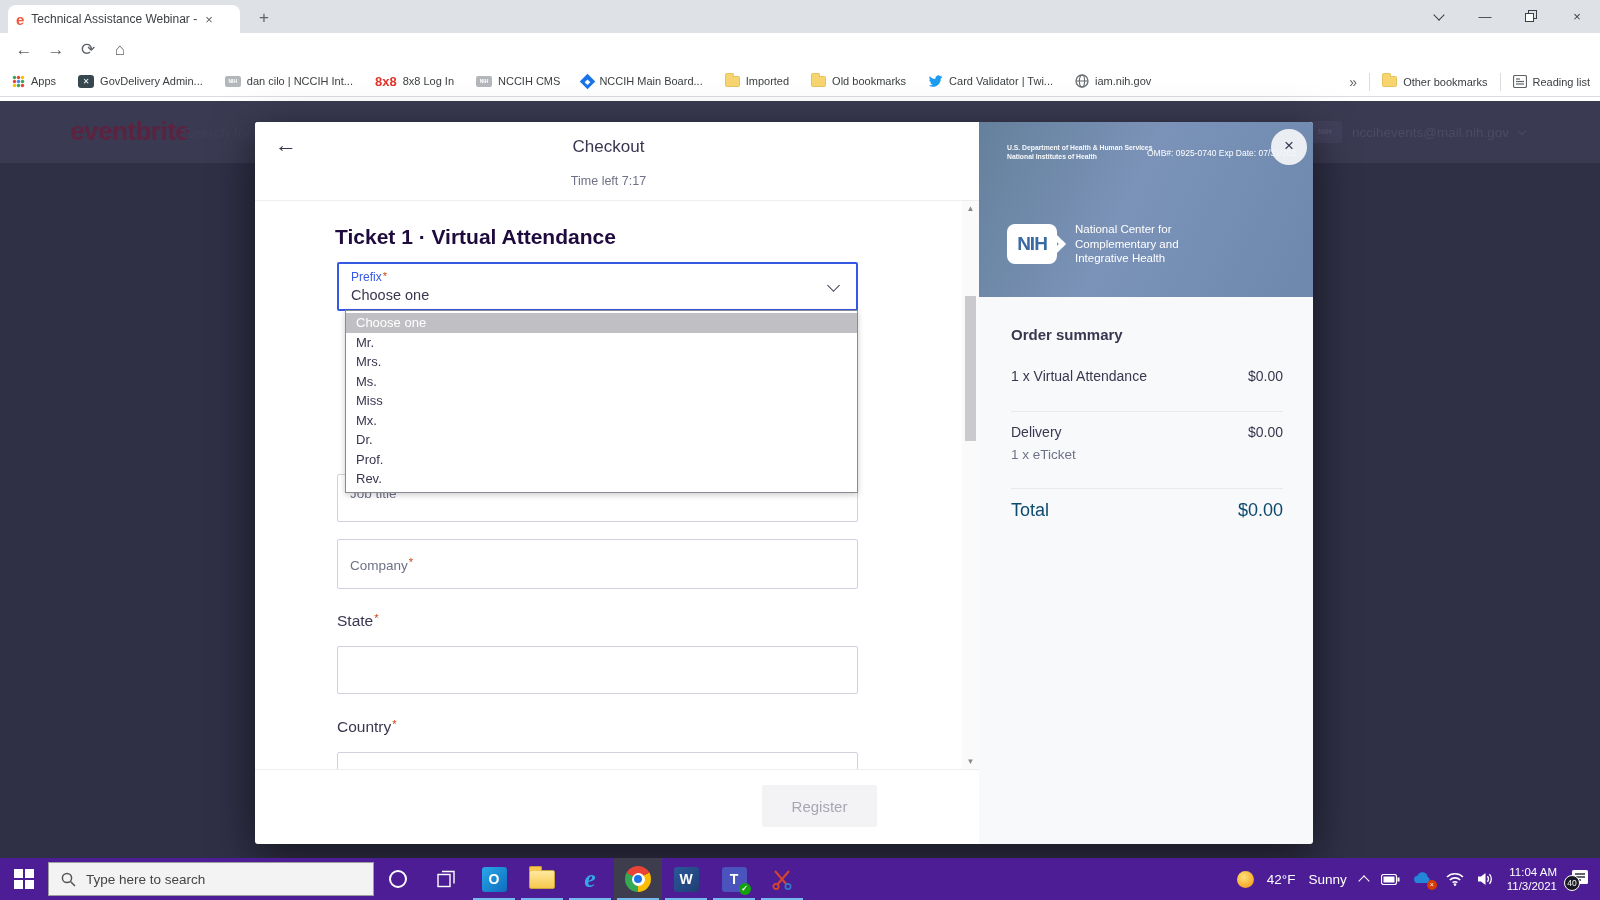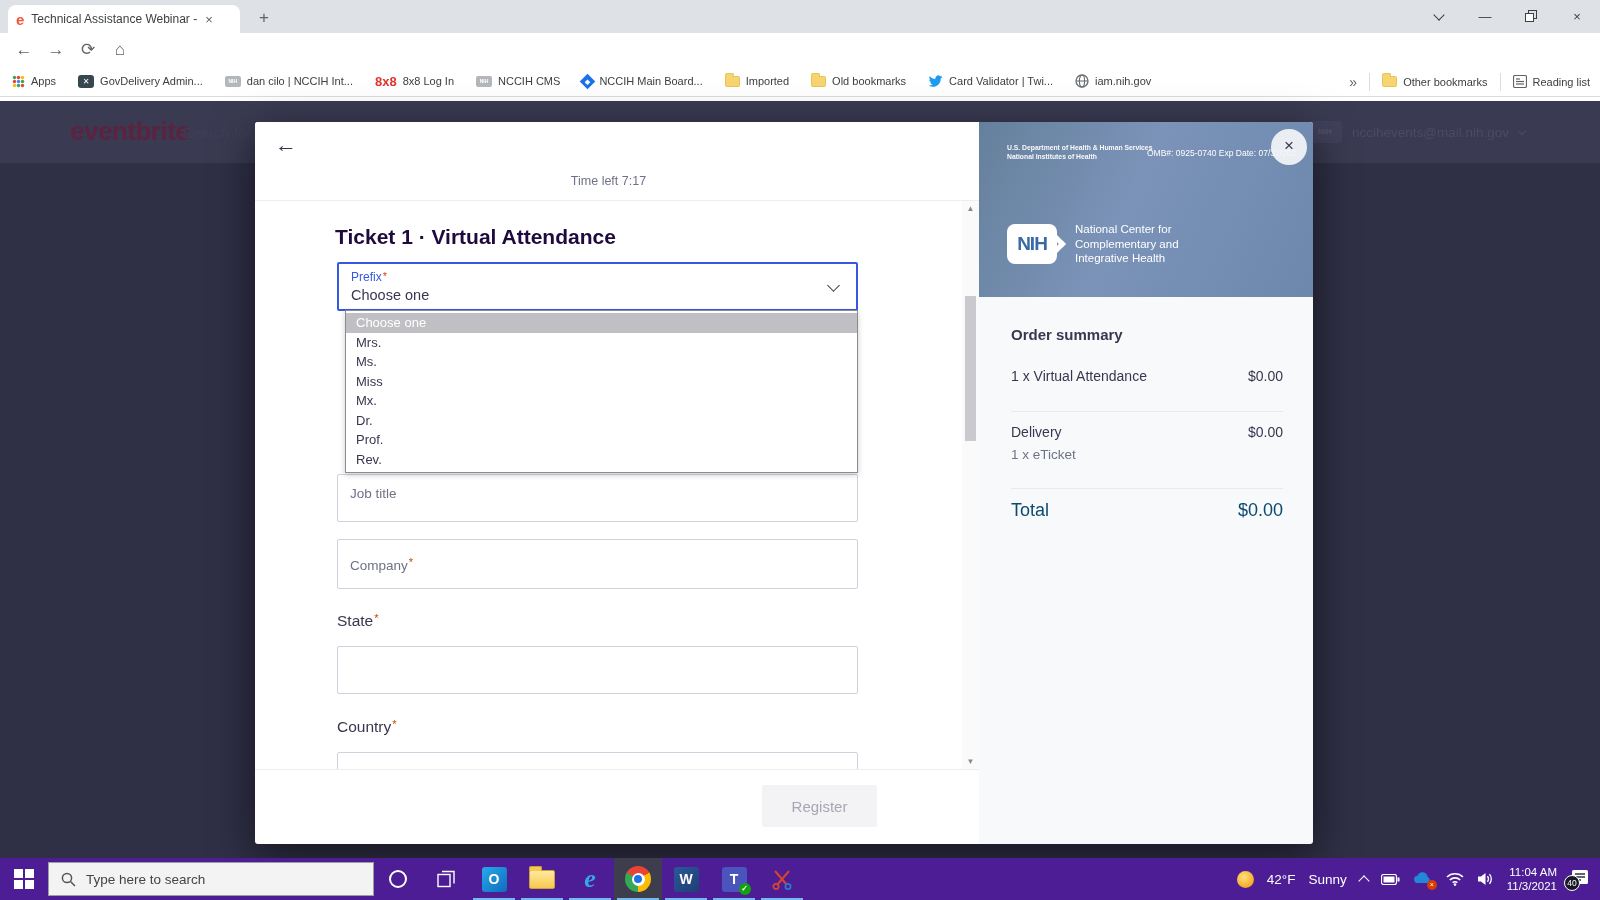--- a/index.html
+++ b/index.html
@@ -291,20 +291,21 @@
       <span class="nih-mini">NIH</span>
       <span id="bg-account-email">nccihevents@mail.nih.gov</span>
       <span class="chev-dim"></span>
     </div>
   </div>
 
   <div id="modal">
     <div id="form-panel">
       <div id="modal-header">
         <span id="back-arrow">←</span>
+        <div id="checkout-title">Checkout</div>
         <div id="time-left">Time left 7:17</div>
       </div>
 
       <div id="ticket-heading">Ticket 1 · Virtual Attendance</div>
 
       <div class="input-box" id="job-box">
         <span class="field-label" id="job-label">Job title</span>
       </div>
       <div class="input-box" id="company-box">
         <span id="company-label"><span class="field-label">Company</span><span class="req">*</span></span>
@@ -315,20 +316,21 @@
       <div class="input-box" id="country-input"></div>
 
       <div id="prefix-select">
         <span id="prefix-label"><span>Prefix</span><span class="req">*</span></span>
         <span id="prefix-value">Choose one</span>
         <span id="prefix-chevron"></span>
       </div>
 
       <div id="dropdown">
         <div class="dd-item selected">Choose one</div>
+        <div class="dd-item">Mr.</div>
         <div class="dd-item">Mrs.</div>
         <div class="dd-item">Ms.</div>
         <div class="dd-item">Miss</div>
         <div class="dd-item">Mx.</div>
         <div class="dd-item">Dr.</div>
         <div class="dd-item">Prof.</div>
         <div class="dd-item">Rev.</div>
       </div>
 
       <div id="modal-footer">

